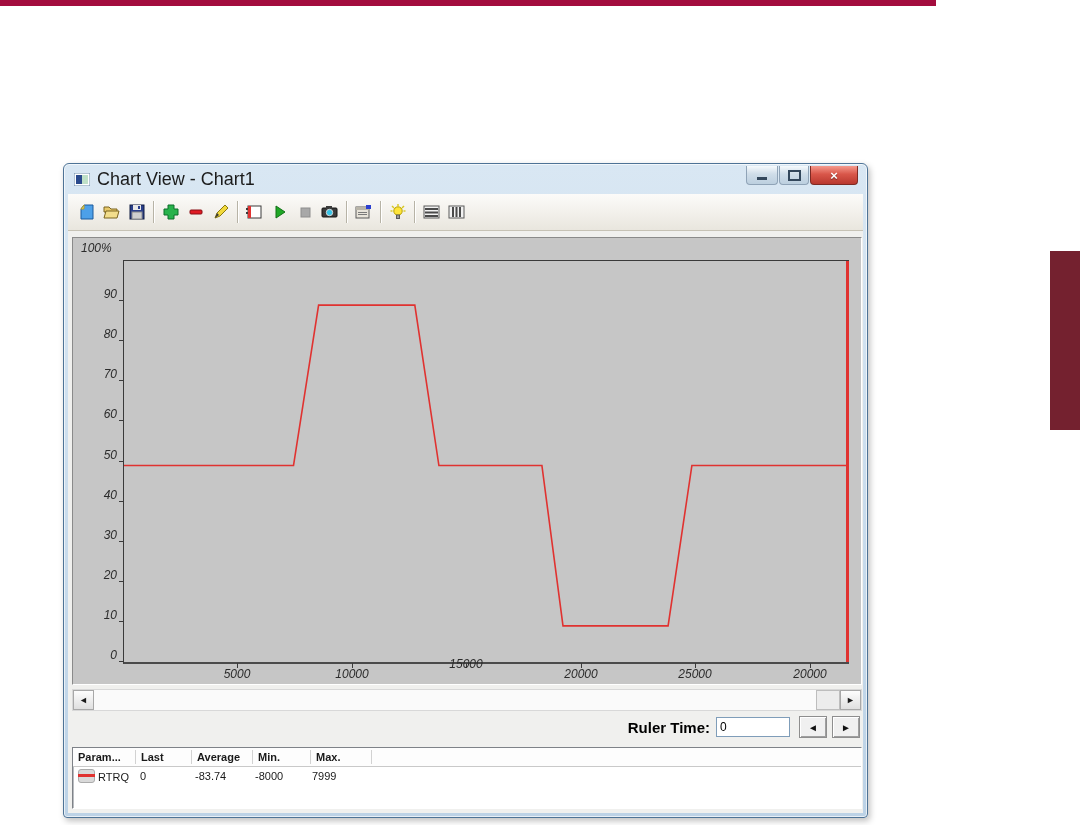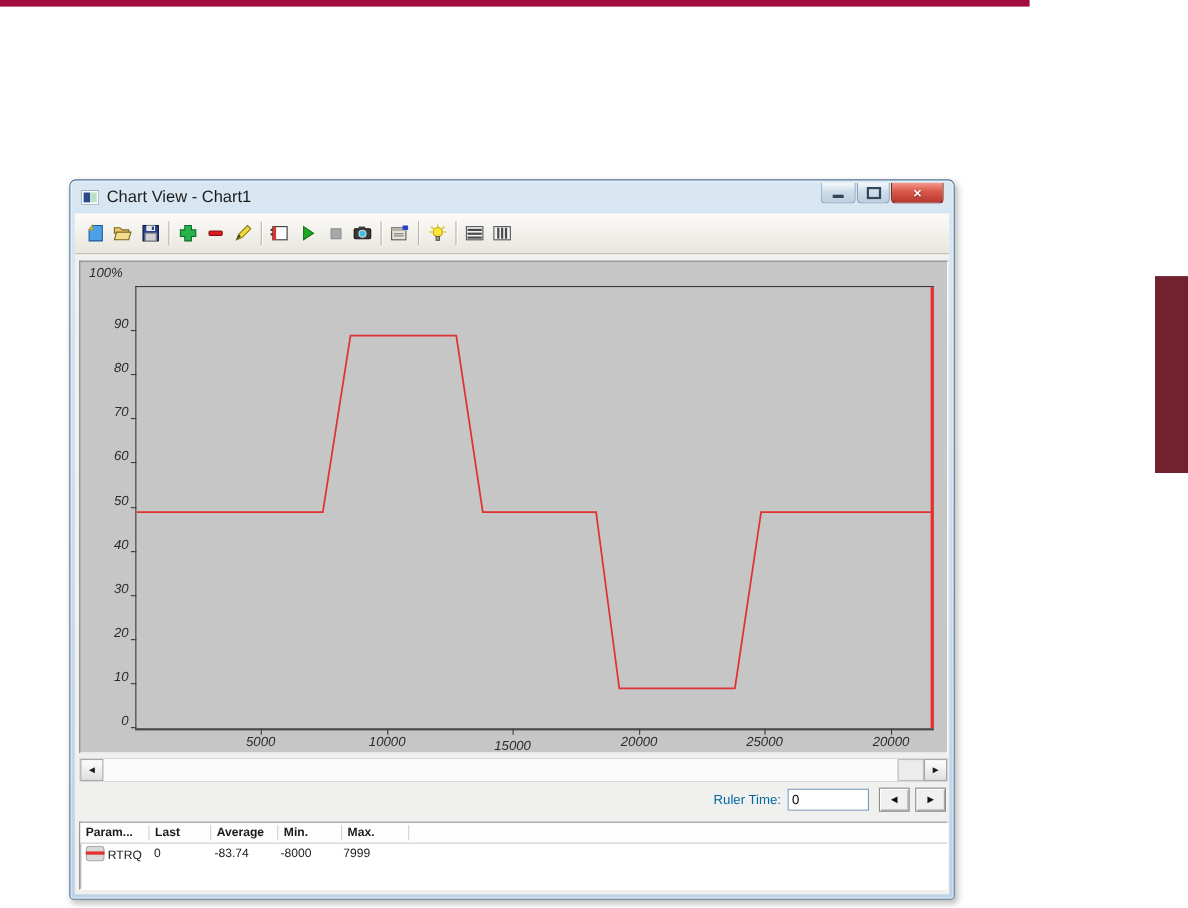--- a/index.html
+++ b/index.html
@@ -9,21 +9,21 @@
   #top-bar{position:absolute;left:0;top:0;width:936px;height:6px;}
   #right-accent{position:absolute;left:1050px;top:251px;width:30px;height:179px;}
 
   
   #win{position:absolute;left:63px;top:163px;width:803px;height:653px;
        border:1px solid #4e7396;border-radius:6px 6px 4px 4px;
        background:linear-gradient(#d9e7f3,#bcd2e6);
        box-shadow:inset 0 0 0 1px rgba(255,255,255,.65), 2px 3px 6px rgba(0,0,0,.25);}
   #title-bar{position:absolute;left:0;top:0;right:0;height:30px;display:flex;align-items:center;padding-left:10px;}
   #title-icon{width:16px;height:13px;margin-right:7px;}
-  #title-text{font-size:15px;color:#1c1c1c;}
+  #title-text{font-size:18px;color:#1c1c1c;}
   #win-buttons{position:absolute;top:2px;right:9px;display:flex;}
   .winbtn{height:18px;border:1px solid #8fa3b7;border-top:none;border-radius:0 0 4px 4px;
           display:flex;align-items:center;justify-content:center;margin-left:1px;
           background:linear-gradient(#f6fafd,#cfdde9 45%,#bccfdf);}
   #btn-close{width:46px;background:linear-gradient(#f59a8d,#d9574a 45%,#b9382e);border-color:#7e2a23;
              color:#fff;font-size:13px;font-weight:bold;text-shadow:0 1px 1px rgba(0,0,0,.45);}
   .min-glyph{width:10px;height:3px;background:#33475c;margin-top:6px;}
   .max-glyph{width:9px;height:7px;border:2px solid #33475c;background:transparent;}
 
   #content{position:absolute;left:4px;right:4px;top:30px;bottom:4px;background:#f0f0ee;overflow:hidden;}
@@ -52,21 +52,21 @@
   #hscroll{position:absolute;left:4px;top:495px;width:788px;height:20px;background:#fafafa;border:1px solid #d8d8d8;}
   .sbtn{position:absolute;top:0;width:19px;height:18px;background:linear-gradient(#fdfdfd,#dfdfdf);
         border:1px solid #a8a8a8;display:flex;align-items:center;justify-content:center;
         font-size:9px;color:#1a1a1a;}
   #sb-left{left:0;}
   #sb-right{right:0;}
   #sb-thumb{position:absolute;top:0;right:21px;width:22px;height:18px;background:#ececec;border:1px solid #bdbdbd;}
 
   
   #ruler-row{position:absolute;left:4px;top:521px;width:788px;height:24px;display:flex;align-items:center;justify-content:flex-end;}
-  #ruler-label{font-size:12px;color:#0369a1;margin-right:6px;}
+  #ruler-label{font-size:15px;color:#000000;margin-right:6px;font-weight:bold;}
   #ruler-input{width:66px;height:16px;border:1px solid #7f9db9;font-family:"Liberation Sans",sans-serif;
                font-size:12px;padding:1px 3px;background:#ffffff;color:#000;}
   .spinbtn{width:26px;height:20px;margin-left:5px;background:#f0f0f0;border:1px solid #8e8e8e;
            box-shadow:inset 1px 1px 0 #ffffff, inset -1px -1px 0 #9f9f9f;
            display:flex;align-items:center;justify-content:center;font-size:10px;color:#111;}
   #spin-left{margin-left:9px;}
 
   
   #param-table{position:absolute;left:4px;top:553px;width:788px;height:60px;background:#ffffff;
                border:1px solid;border-color:#7e8288 #ffffff #ffffff #7e8288;box-shadow:inset 1px 1px 0 #b9bcc0;
@@ -244,21 +244,21 @@
           <div class="yticklabel" style="left: 6px; top: 330px;">20</div>
           <div class="ytick" style="left: 46px; top: 383px;"></div>
           <div class="yticklabel" style="left: 6px; top: 370px;">10</div>
           <div class="ytick" style="left: 46px; top: 423px;"></div>
           <div class="yticklabel" style="left: 6px; top: 410px;">0</div>
           <div class="xtick" style="left: 164px; top: 425px;"></div>
           <div class="xticklabel" style="left: 134px; top: 429px;">5000</div>
           <div class="xtick" style="left: 279px; top: 425px;"></div>
           <div class="xticklabel" style="left: 249px; top: 429px;">10000</div>
           <div class="xtick" style="left: 393px; top: 425px;"></div>
-          <div class="xticklabel" style="left: 363px; top: 433px;">15000</div>
+          <div class="xticklabel" style="left: 363px; top: 419px;">15000</div>
           <div class="xtick" style="left: 508px; top: 425px;"></div>
           <div class="xticklabel" style="left: 478px; top: 429px;">20000</div>
           <div class="xtick" style="left: 622px; top: 425px;"></div>
           <div class="xticklabel" style="left: 592px; top: 429px;">25000</div>
           <div class="xtick" style="left: 737px; top: 425px;"></div>
           <div class="xticklabel" style="left: 707px; top: 429px;">20000</div>
         </div>
 
       <div id="hscroll">
         <div class="sbtn" id="sb-left">

